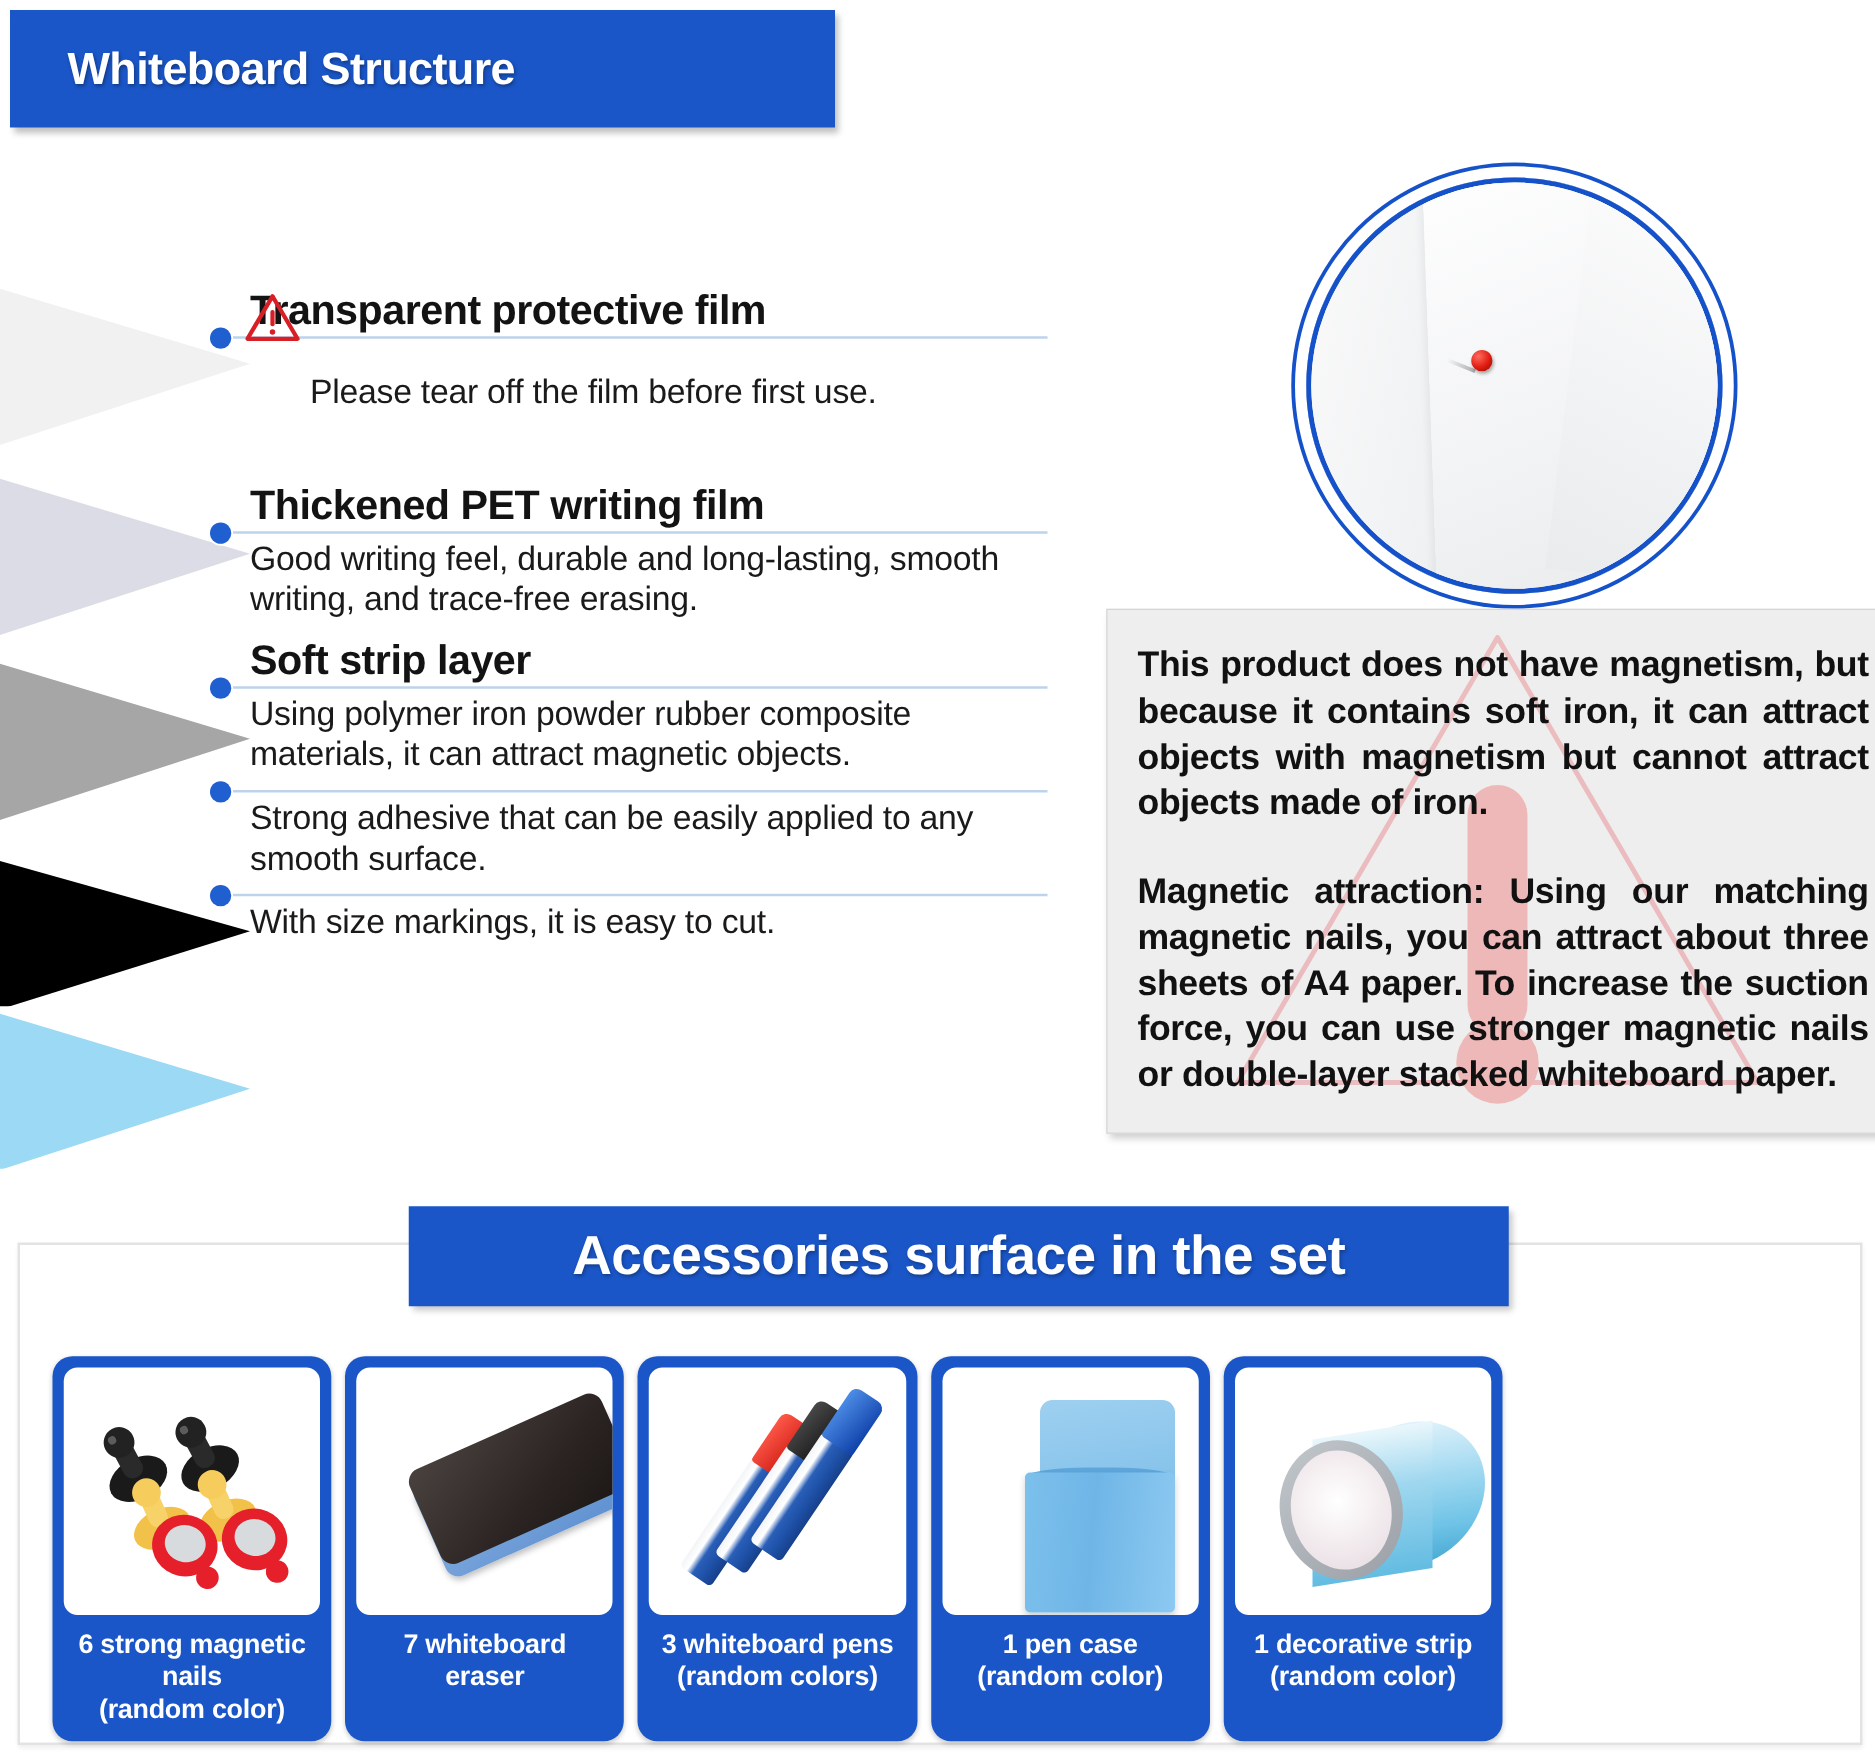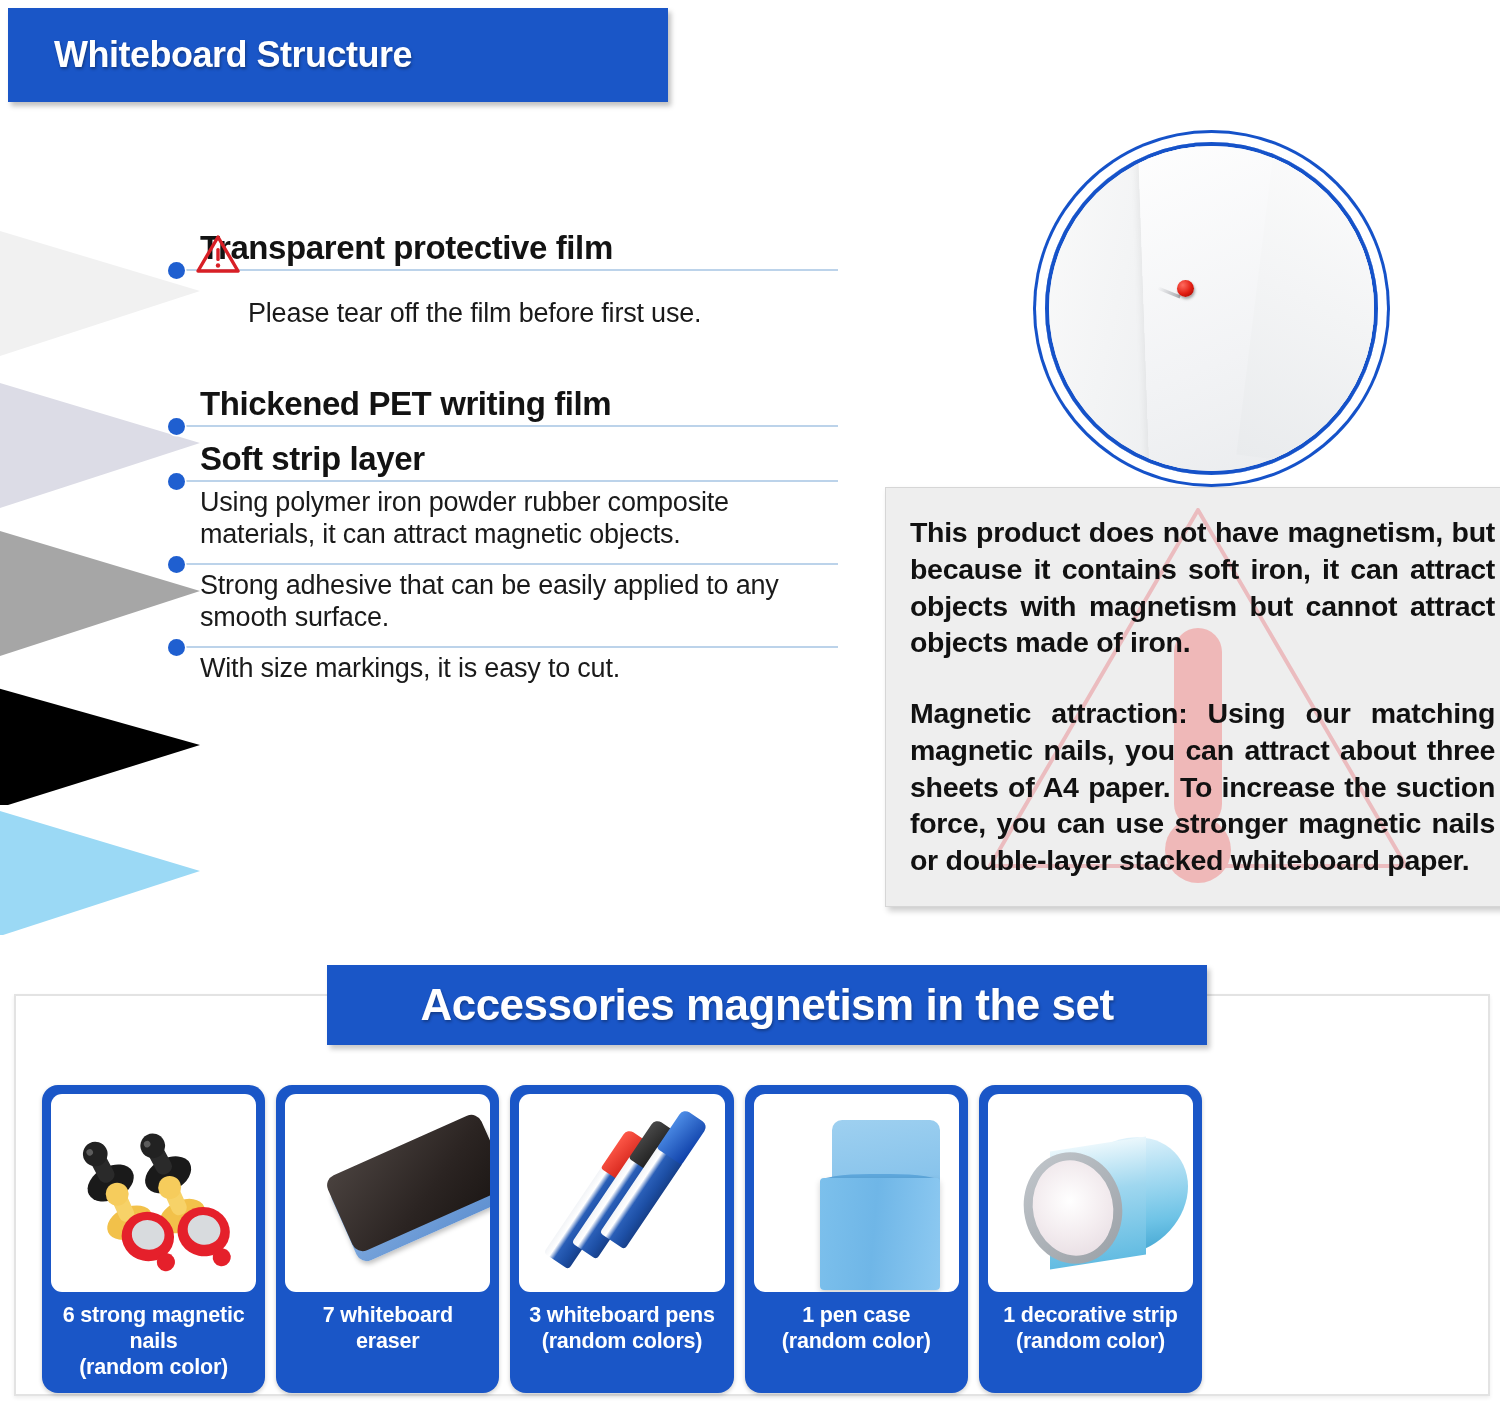--- a/index.html
+++ b/index.html
@@ -266,20 +266,21 @@
     <p class="with-warn">Please tear off the film before first use.</p>
   </div>
 
   <div class="sp-1"></div>
 
   <div class="layer">
     <h3>Thickened PET writing film</h3>
     <div class="rule">
       <span class="dot"></span>
     </div>
+    <p>Good writing feel, durable and long-lasting, smooth writing, and trace-free erasing.</p>
   </div>
 
   <div class="sp-2"></div>
 
   <div class="layer">
     <h3>Soft strip layer</h3>
     <div class="rule">
       <span class="dot"></span>
     </div>
     <p>Using polymer iron powder rubber composite materials, it can attract magnetic objects.</p>
@@ -319,21 +320,21 @@
     <rect x="196" y="130" width="48" height="200" rx="24" fill="#f08d8d"></rect>
     <circle cx="220" cy="352" r="33" fill="#f08d8d"></circle>
   </svg>
   <p class="p1">This product does not have magnetism, but because it contains soft iron, it can attract objects with magnetism but cannot attract objects made of iron.</p>
   <p class="p2">Magnetic attraction: Using our matching magnetic nails, you can attract about three sheets of A4 paper. To increase the suction force, you can use stronger magnetic nails or double-layer stacked whiteboard paper.</p>
 </div>
 
 <div class="acc-box"></div>
 
 <div class="acc-banner">
-  <span class="t">Accessories magnetism in the set</span>
+  <span class="t">Accessories surface in the set</span>
 </div>
 
 <div class="cards">
 
   <div class="card">
     <div class="card-img">
       <svg width="100%" height="100%" viewBox="0 0 250 198">
         <g transform="rotate(-28 68 78)">
           <ellipse cx="68" cy="88" rx="30" ry="20" fill="#1a1a1a"></ellipse>
           <rect x="58" y="50" width="20" height="36" rx="9" fill="#2a2a2a"></rect>

